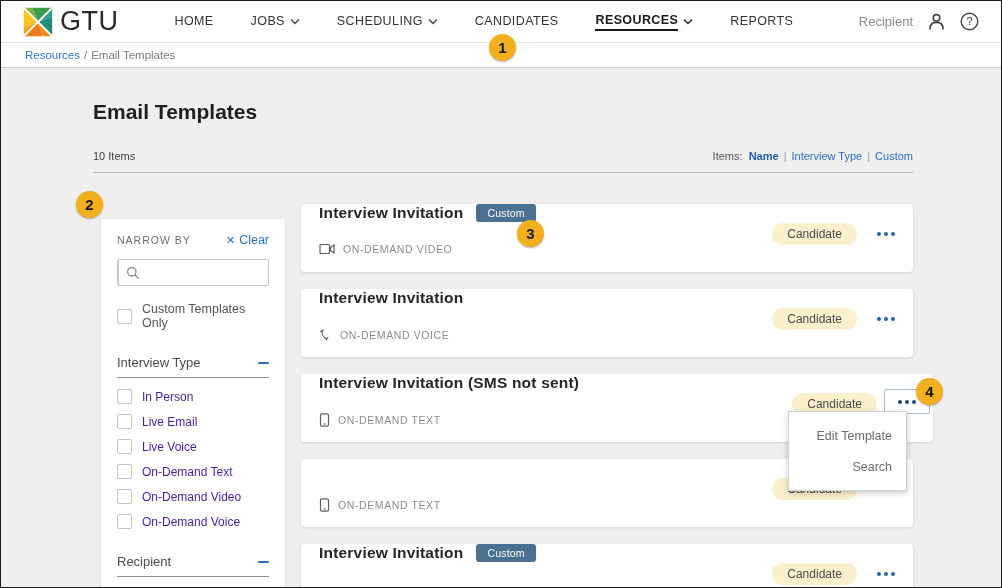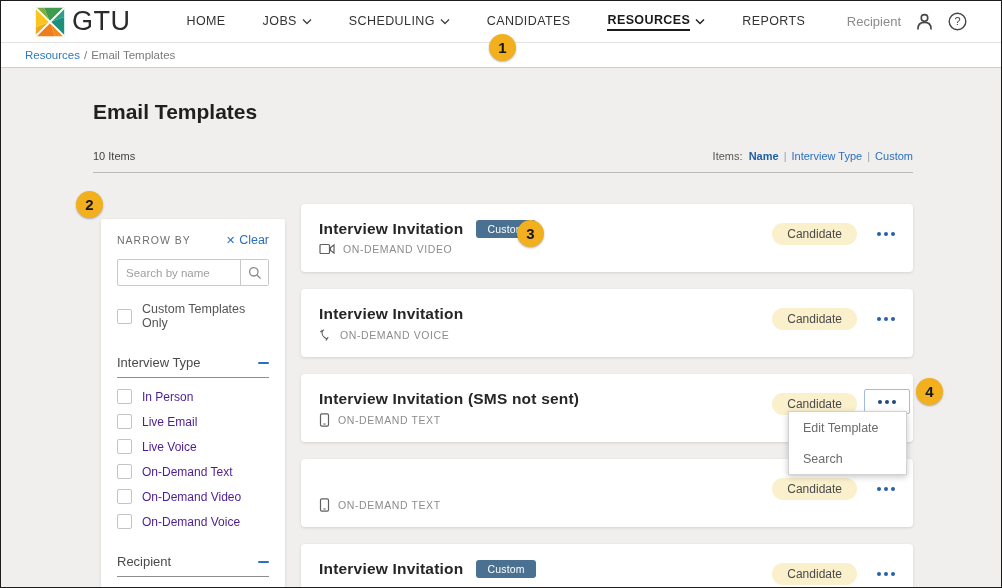--- a/index.html
+++ b/index.html
@@ -1,20 +1,20 @@
 <!DOCTYPE html>
 <html><head>
 <meta charset="utf-8">
 <style>
   html,body{margin:0;padding:0;background:#fff;}
   body{width:1002px;height:588px;font-family:"Liberation Sans",sans-serif;-webkit-font-smoothing:antialiased;}
   .frame{position:absolute;top:0;left:0;width:1002px;height:588px;box-sizing:border-box;border:1px solid #1c1c1c;background:#f1efee;overflow:hidden;}
 
   
-  .topbar{position:absolute;top:0;left:0;right:0;height:42px;background:#fff;border-bottom:1px solid #e2e2e2;display:flex;align-items:center;padding:0 34px;box-sizing:border-box;}
+  .topbar{position:absolute;top:0;left:0;right:0;height:42px;background:#fff;border-bottom:1px solid #e2e2e2;display:flex;align-items:center;padding:0 22px;box-sizing:border-box;}
   .logo{display:flex;align-items:center;gap:7px;}
   .logo-text{font-size:27px;color:#2b2b2b;font-weight:400;letter-spacing:.5px;line-height:1;}
   .nav{display:flex;align-items:center;margin-left:56px;gap:37px;}
   .nav-item{display:flex;align-items:center;gap:5px;font-size:12.5px;letter-spacing:.4px;color:#333;cursor:pointer;white-space:nowrap;}
   .nav-item .lbl{padding-bottom:2px;}
   .nav-item.active .lbl{font-weight:700;border-bottom:2px solid #1a1a1a;color:#1a1a1a;}
   .topbar-right{margin-left:auto;display:flex;align-items:center;gap:14px;}
   .username{font-size:13px;color:#8b8b8b;}
 
   
@@ -56,33 +56,33 @@
   .section{margin-top:25px;}
   .section-head{display:flex;justify-content:space-between;align-items:center;border-bottom:1px solid #8e8e8e;padding-bottom:7px;cursor:pointer;}
   .section-title{font-size:13px;color:#4a4a4a;}
   .minus{width:11px;height:2px;background:#2a6fc0;border-radius:1px;}
   .opts{margin-top:11px;}
   .opt{display:flex;align-items:center;gap:10px;margin-bottom:10px;cursor:pointer;}
   .opt .cl{font-size:12px;color:#4c1d95;}
 
   
   .card{position:absolute;left:300px;width:612px;height:68px;background:#fff;border-radius:4px;box-shadow:0 1px 3px rgba(0,0,0,.12);}
-  .c1{top:203px;} .c2{top:288px;} .c3{top:373px;} .c4{top:458px;} .c5{top:543px;}
-  .card-title-row{position:absolute;left:18px;top:16px;display:flex;align-items:center;gap:13px;}
+  .c1{top:203px;} .c2{top:288px;} .c3{top:373px;padding-left:20px;} .c4{top:458px;} .c5{top:543px;}
+  .card-title-row{position:absolute;left:18px;top:0;display:flex;align-items:center;gap:13px;}
   .card-title{font-size:15.5px;font-weight:600;color:#262626;letter-spacing:.2px;}
   .badge-custom{background:#4A7191;color:#fff;font-size:10.5px;padding:3px 11px;border-radius:3px;letter-spacing:.2px;}
   .card-sub{position:absolute;left:18px;top:39px;display:flex;align-items:center;gap:8px;font-size:10.5px;color:#8c8c8c;letter-spacing:.6px;}
   .badge-candidate{position:absolute;right:56px;top:19px;background:#FBF0CC;color:#4a4a4a;font-size:12px;padding:4px 15px;border-radius:12px;}
   .dots{position:absolute;right:12px;top:21px;width:30px;height:18px;display:flex;align-items:center;justify-content:center;cursor:pointer;}
   .dots i{width:4px;height:4px;border-radius:50%;background:#2860A8;display:inline-block;margin:0 1.5px;}
   .dots-btn{position:absolute;right:3px;top:15px;width:46px;height:25px;border:1px solid #a3bdd8;border-radius:2px;background:#fff;display:flex;align-items:center;justify-content:center;cursor:pointer;box-sizing:border-box;}
   .dots-btn i{width:4px;height:4px;border-radius:50%;background:#20497e;display:inline-block;margin:0 1.5px;}
 
   
-  .menu{position:absolute;left:787px;top:410px;width:117px;background:#fff;border:1px solid #d2d2d2;box-shadow:0 2px 6px rgba(0,0,0,.22);z-index:20;padding:0 0;}
+  .menu{position:absolute;left:787px;top:410px;width:117px;background:#fff;border:1px solid #d2d2d2;box-shadow:0 2px 6px rgba(0,0,0,.22);z-index:20;padding:8px 0;text-align:right;}
   .menu-item{padding:9px 14px 8px;font-size:12.5px;color:#6b6b6b;cursor:pointer;white-space:nowrap;}
 
   svg{display:block;}
 </style>
 </head>
 <body>
 
 <div class="frame">
 
   <div class="topbar">
@@ -177,21 +177,20 @@
 
   <div class="sidebar">
     <div class="narrow-row">
       <span class="narrow-label">NARROW BY</span>
       <span class="clear">
         <span class="x">✕</span>
         <span>Clear</span>
       </span>
     </div>
     <div class="searchbox">
-      <input type="text" placeholder="Search by name" style="">
       <button class="search-btn">
         <span>
           <svg width="14" height="14" viewBox="0 0 14 14">
               <circle cx="5.8" cy="5.8" r="4.2" fill="none" stroke="#888" stroke-width="1.3"></circle>
               <line x1="9" y1="9" x2="12.6" y2="12.6" stroke="#888" stroke-width="1.3"></line>
             </svg>
         </span>
       </button>
     </div>
     <div class="checkrow">

